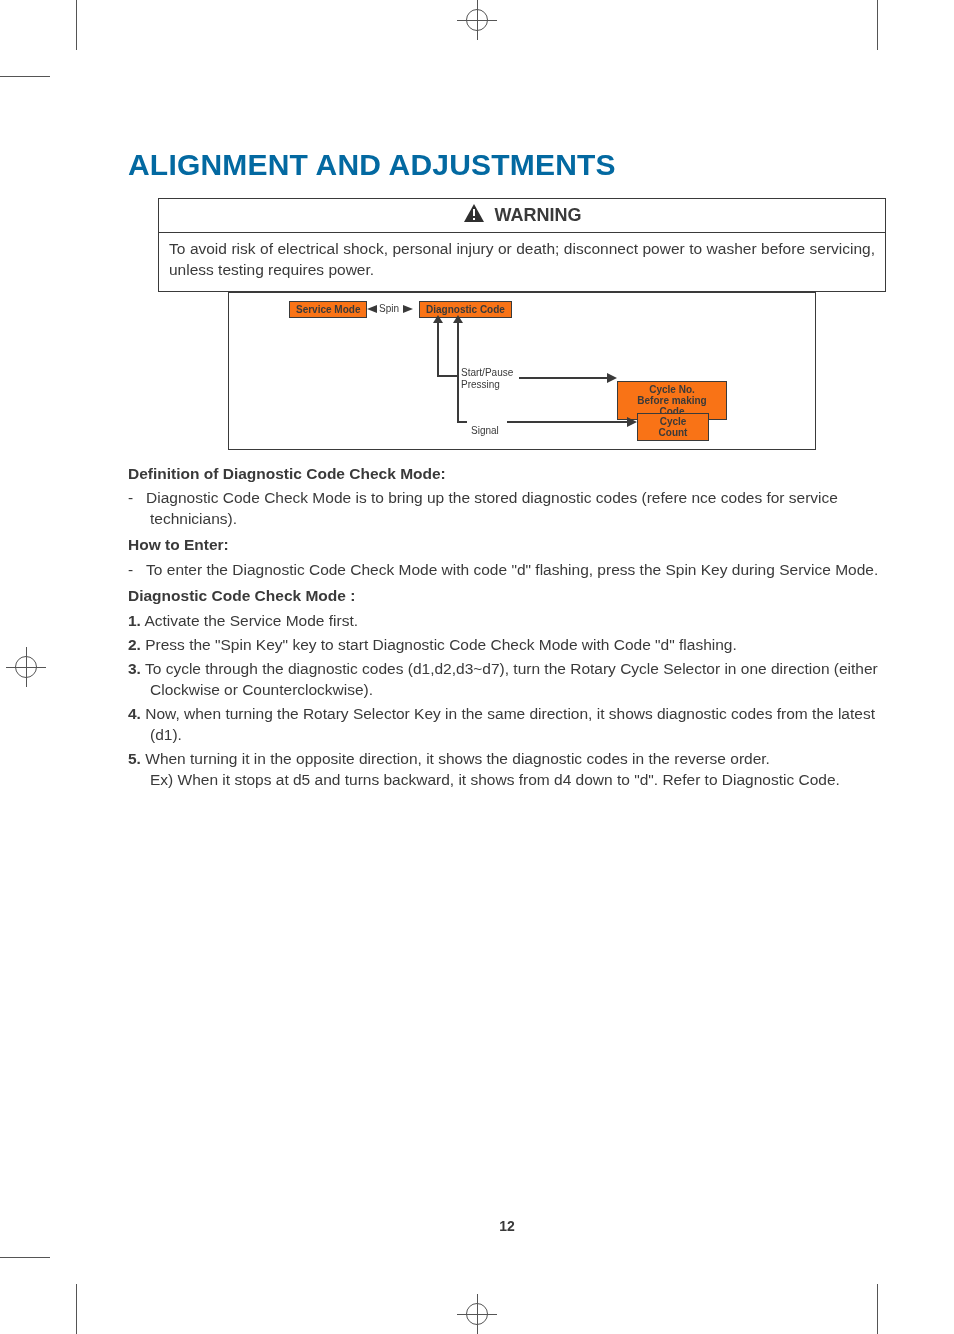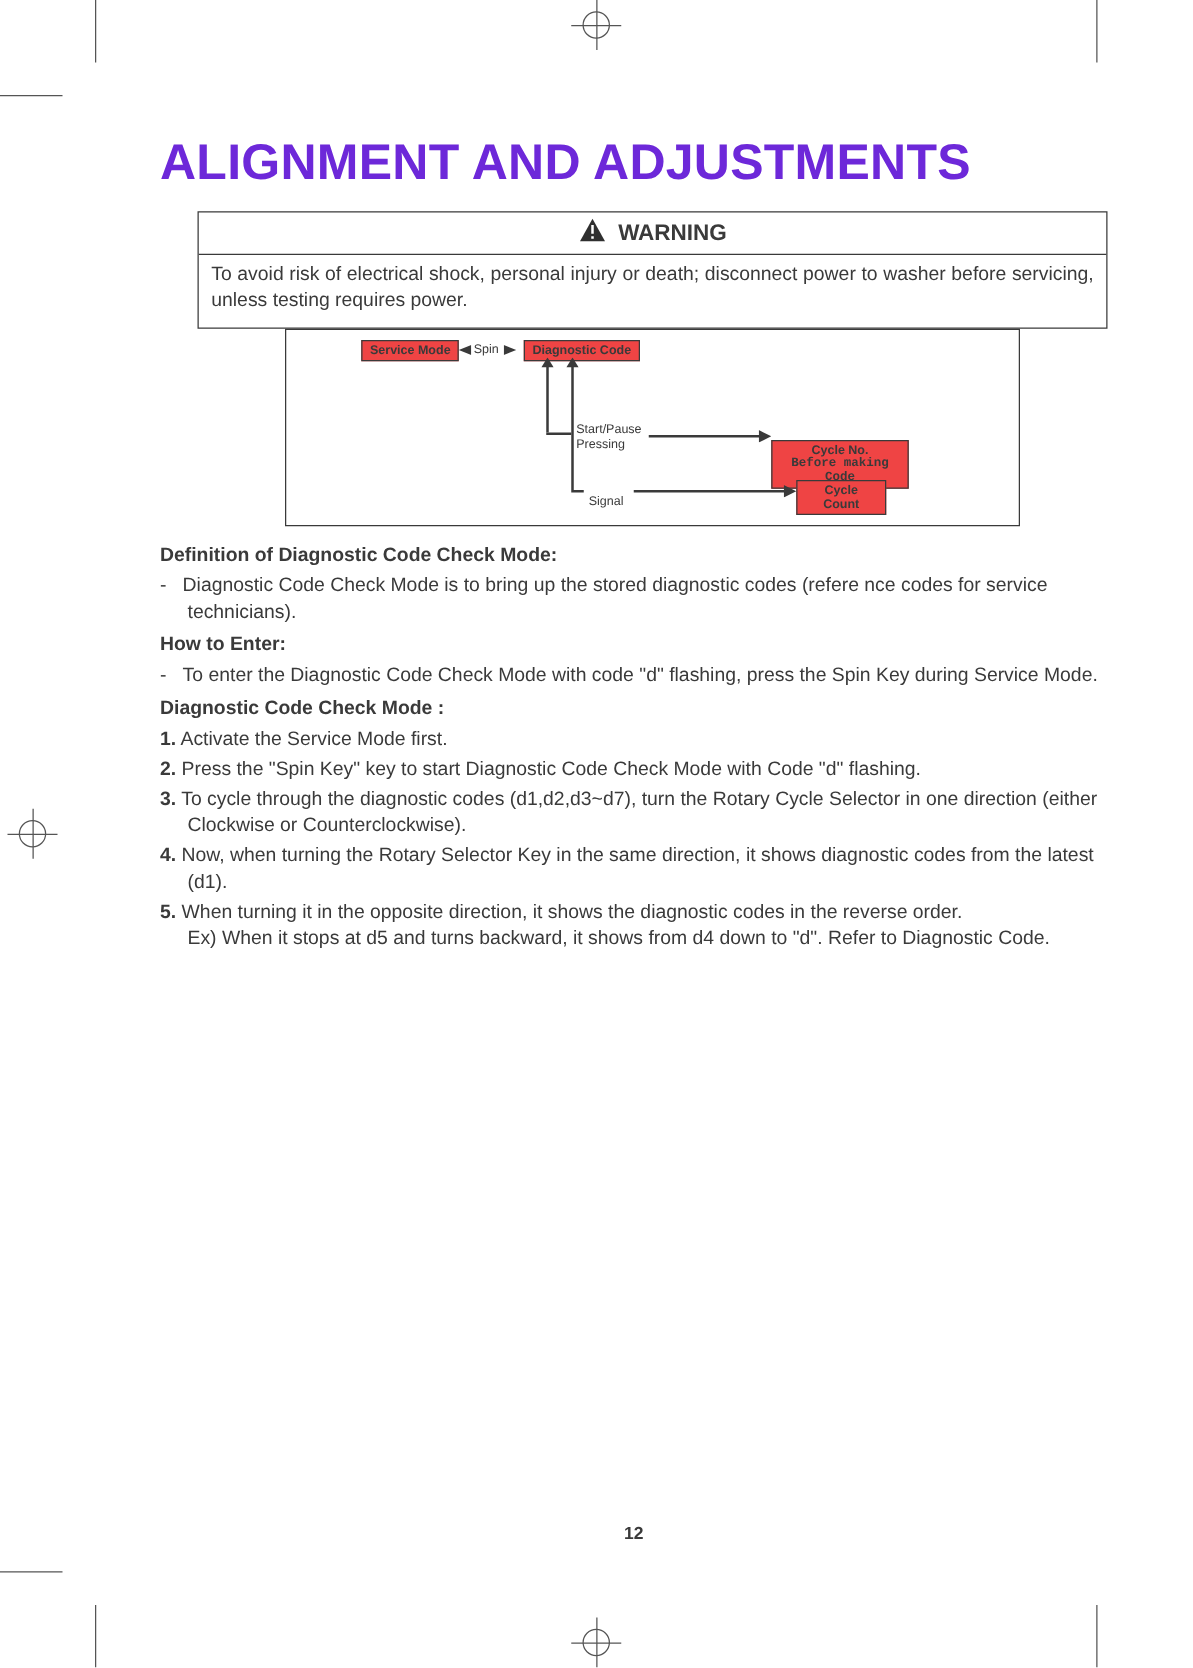--- a/index.html
+++ b/index.html
@@ -23,29 +23,29 @@
   .reg-left { position:absolute; top:50%; left:6px; transform:translateY(-50%); }
   .reg-mark { width:40px; height:40px; position:relative; }
   .reg-mark::before { content:""; position:absolute; top:50%; left:0; right:0; height:1px; background:#555; }
   .reg-mark::after  { content:""; position:absolute; left:50%; top:0; bottom:0; width:1px; background:#555; }
   .reg-mark .circ { position:absolute; top:50%; left:50%; width:22px; height:22px; border:1px solid #555; border-radius:50%; transform:translate(-50%,-50%); }
 
   .page {
     position:absolute;
     top:108px; left:128px; right:68px; bottom:90px;
   }
-  h1.title { font-size:40px; font-weight:700; letter-spacing:0.2px; color:#6d28d9; margin-bottom:16px; }
+  h1.title { font-size:30px; font-weight:700; letter-spacing:0.2px; color:#0369a1; margin-bottom:16px;margin-top:40px; }
   .warning-box { border:1px solid #3a3a3a; margin-left:30px; }
   .warning-hdr { border-bottom:1px solid #3a3a3a; text-align:center; padding:4px 0; font-size:18px; font-weight:700; display:flex; align-items:center; justify-content:center; gap:10px; }
   .warning-icon { display:inline-block; }
   .warning-body { padding:6px 10px 10px 10px; font-size:15.5px; line-height:1.35; text-align:justify; }
   h2.section { font-size:19px; font-weight:700; margin-top:14px; margin-bottom:8px; }
 
   .diagram-frame { border:1px solid #3a3a3a; margin:0 70px 0 100px; height:158px; position:relative; font-size:10px; color:#3a3a3a; }
-  .d-box { position:absolute; border:1px solid #3a3a3a; background:#ef4444; padding:2px 6px; font-size:10px; line-height:1.1; text-align:center; }
+  .d-box { position:absolute; border:1px solid #3a3a3a; background:#f97316; padding:2px 6px; font-size:10px; line-height:1.1; text-align:center; }
   .d-label { position:absolute; font-size:10px; line-height:1.1; }
   .d-arrow { position:absolute; background:#3a3a3a; }
 
   .body-text { font-size:15.5px; line-height:1.32; margin-top:14px; }
   .body-text p { margin:0; }
   .body-text .hdr { font-weight:700; margin-top:6px; }
   .body-text .li { margin-top:4px; padding-left:22px; text-indent:-22px; }
   .body-text .num { font-weight:700; }
   .body-text .indent { padding-left:22px; }
 
@@ -118,21 +118,21 @@
     <div class="d-arrow" style="left:208px; top:82px; width:20px; height:2px;"></div>
     <span class="d-label" style="top:74px; left:232px;">Start/Pause</span>
     <span class="d-label" style="top:86px; left:232px;text-align:center;">Pressing</span>
 
     <div class="d-arrow" style="left:290px; top:84px; width:90px; height:2px;"></div>
     <svg style="position:absolute; left:378px; top:80px;" width="10" height="10">
         <polygon points="0,0 0,10 10,5" fill="#3a3a3a"></polygon>
       </svg>
     <div class="d-box" style="top:88px; left:388px; width:110px;">
       <div style="font-weight:700;">Cycle No.</div>
-      <div style="font-weight:700;font-family:Liberation Mono, monospace;">Before making Code</div>
+      <div style="font-weight:700;">Before making Code</div>
     </div>
 
     <div class="d-arrow" style="left:228px; top:128px; width:10px; height:2px;"></div>
     <span class="d-label" style="top:132px; left:242px;">Signal</span>
     <div class="d-arrow" style="left:278px; top:128px; width:122px; height:2px;"></div>
     <svg style="position:absolute; left:398px; top:124px;" width="10" height="10">
         <polygon points="0,0 0,10 10,5" fill="#3a3a3a"></polygon>
       </svg>
     <div class="d-box" style="top:120px; left:408px; font-weight:700; width:72px;">Cycle Count</div>
   </div>

